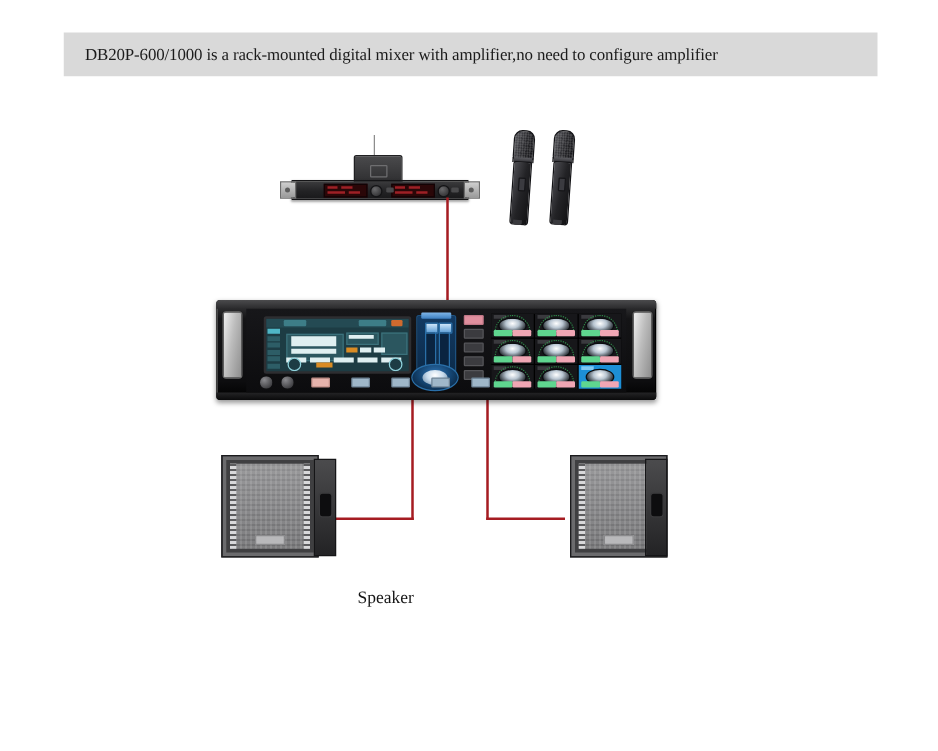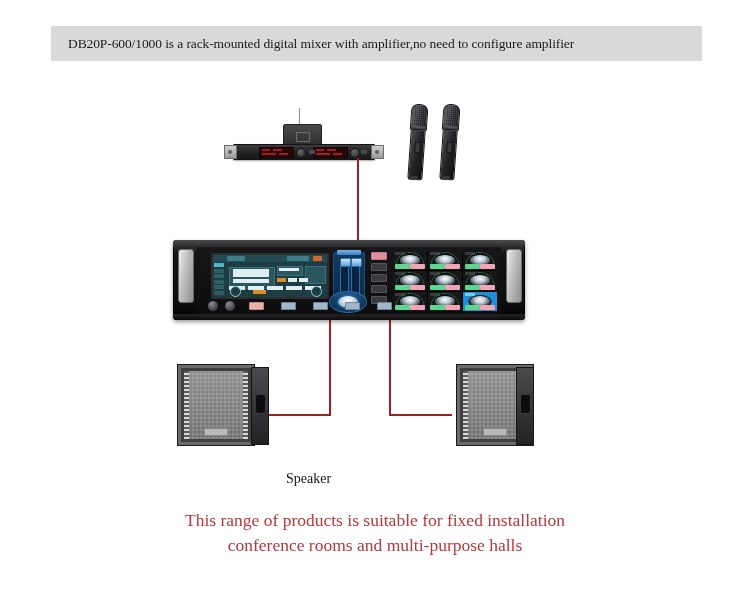--- a/index.html
+++ b/index.html
@@ -492,16 +492,14 @@
       <div class="spk-dots" style="right:6px"></div>
       <div class="spk-badge"></div>
     </div>
     <div class="spk-side" style="left:74px">
       <div class="grip"></div>
     </div>
   </div>
 
   <div class="label" id="speaker-label">Speaker</div>
 
-  <div class="footnote">This range of products is suitable for fixed installation
-conference rooms and multi-purpose halls</div>
 
 </div>
 
 </body></html>

